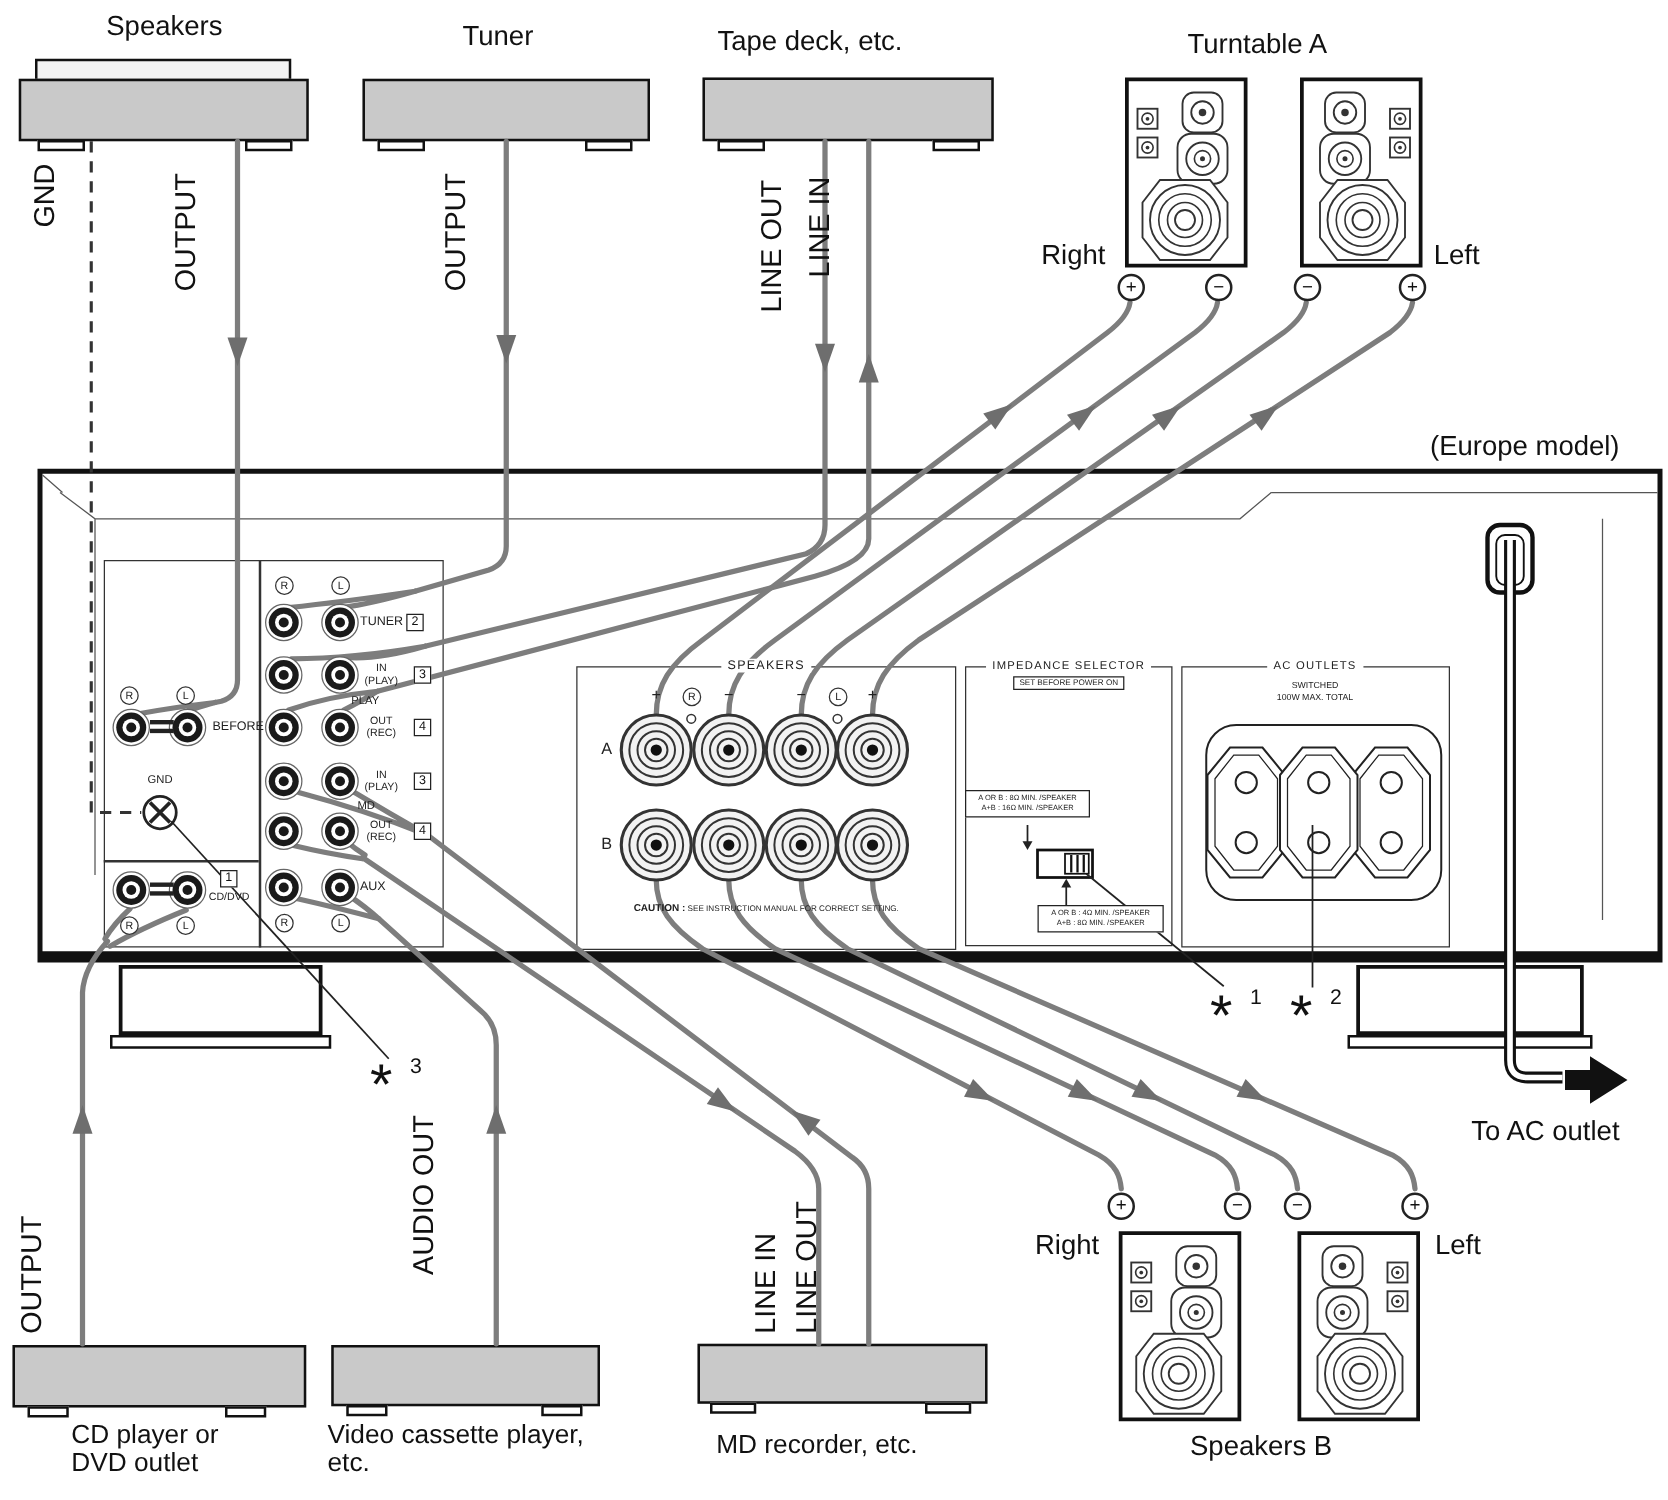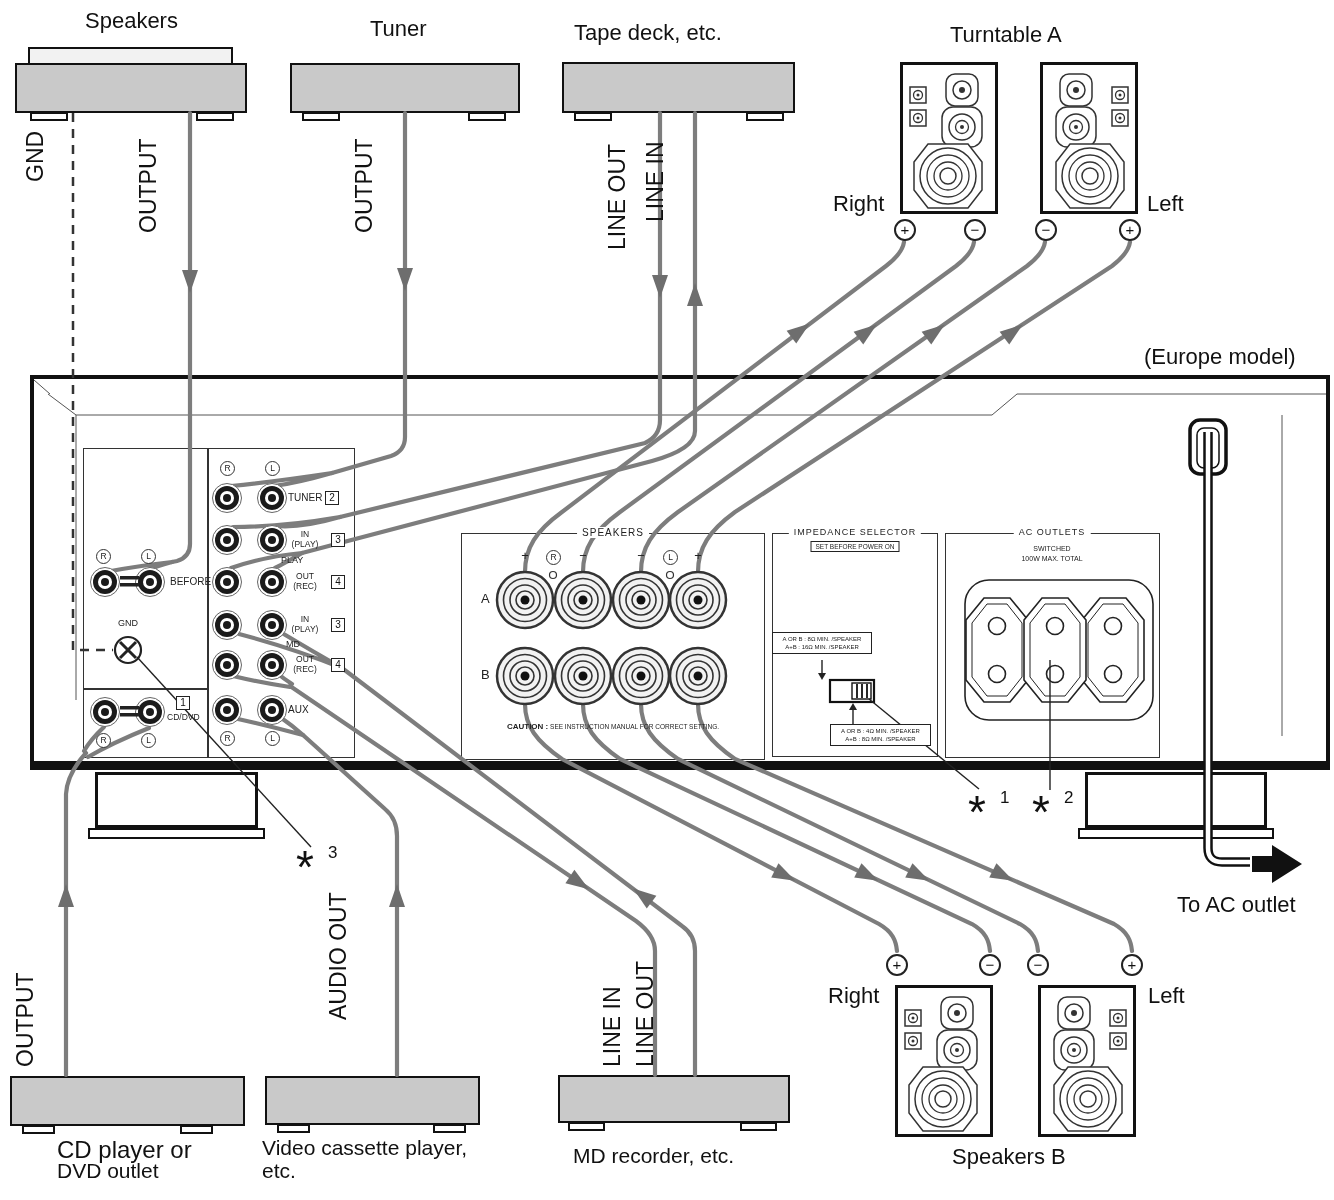--- a/index.html
+++ b/index.html
@@ -170,21 +170,21 @@
   <div class="star" style="left:1032px;top:795px">*</div>
   <div class="sup" style="left:1064px;top:788px">2</div>
   <div class="star" style="left:296px;top:850px">*</div>
   <div class="sup" style="left:328px;top:843px">3</div>
 
   <div class="lbl" style="left:1177px;top:892px">To AC outlet</div>
 
   <div class="dev" style="left:10px;top:1076px;width:235px;height:50px"></div>
   <div class="foot" style="left:22px;top:1125px;width:33px;height:9px"></div>
   <div class="foot" style="left:180px;top:1125px;width:33px;height:9px"></div>
-  <div class="lbl" style="left:57px;top:1136px;font-size:24px">CD player or</div>
+  <div class="lbl" style="left:57px;top:1136px;font-size:21px">CD player or</div>
   <div class="lbl" style="left:57px;top:1159px;font-size:21px">DVD outlet</div>
 
   <div class="dev" style="left:265px;top:1076px;width:215px;height:49px"></div>
   <div class="foot" style="left:277px;top:1124px;width:33px;height:9px"></div>
   <div class="foot" style="left:433px;top:1124px;width:33px;height:9px"></div>
   <div class="lbl" style="left:262px;top:1136px;font-size:21px">Video cassette player,</div>
   <div class="lbl" style="left:262px;top:1159px;font-size:21px">etc.</div>
 
   <div class="dev" style="left:558px;top:1075px;width:232px;height:48px"></div>
   <div class="foot" style="left:568px;top:1122px;width:37px;height:9px"></div>

